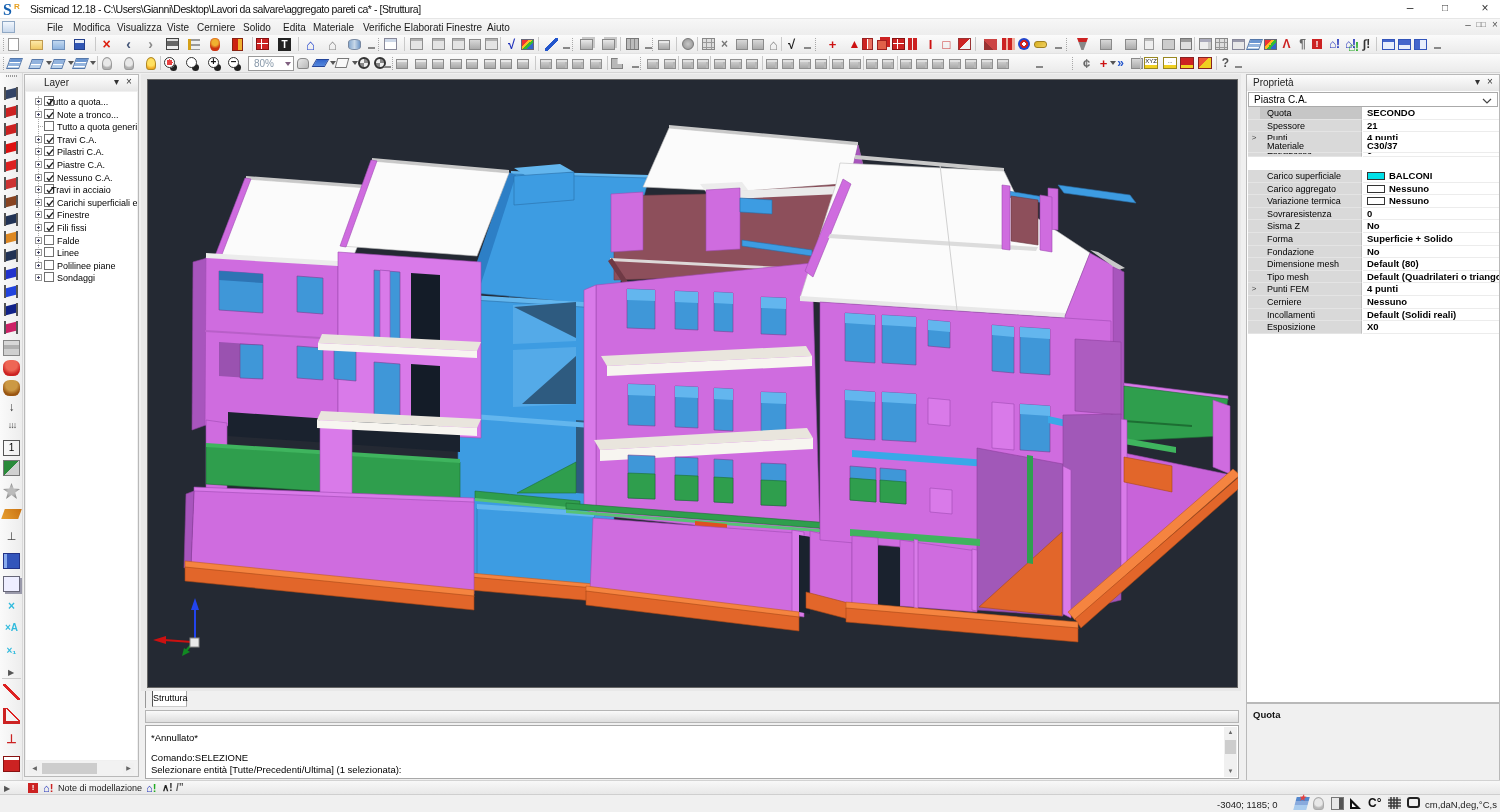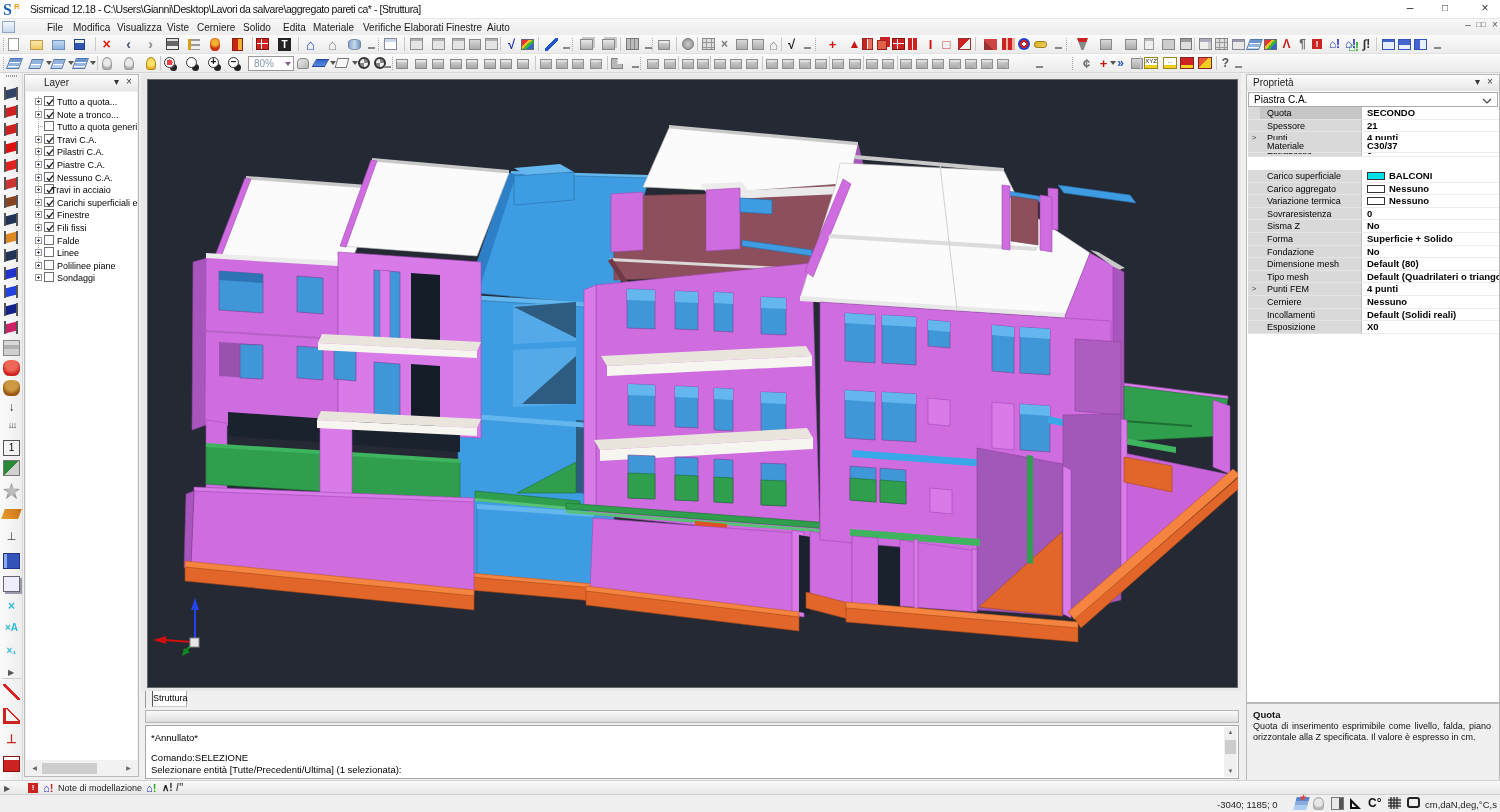--- a/index.html
+++ b/index.html
@@ -366,21 +366,21 @@
 <div class="abs" style="left:12px;top:4px;width:1px;height:172px;border-left:1px dotted #aaa"></div>
 <span class="pm" style="left:9px;top:6px">
         <i></i>
         <b></b>
       </span>
 <span class="cb" style="left:18px;top:4px">
         <svg width="10" height="10" style="position:absolute;left:0;top:0">
           <path d="M2 5 L4 7.5 L8 2.5" stroke="#222" stroke-width="1.3" fill="none"></path>
         </svg>
       </span>
-<span class="ti" style="left:31px;top:5px">Tutto a quota...</span>
+<span class="ti" style="left:22px;top:5px">Tutto a quota...</span>
 <span class="pm" style="left:9px;top:18.6px">
         <i></i>
         <b></b>
       </span>
 <span class="cb" style="left:18px;top:16.6px">
         <svg width="10" height="10" style="position:absolute;left:0;top:0">
           <path d="M2 5 L4 7.5 L8 2.5" stroke="#222" stroke-width="1.3" fill="none"></path>
         </svg>
       </span>
 <span class="ti" style="left:31px;top:17.6px">Note a tronco...</span>
@@ -798,21 +798,20 @@
       <span class="plab" style="">Incollamenti</span>
       <span class="pval">Default (Solidi reali)</span>
     </div>
 <div class="prow" style="top:246.19999999999993px">
       <span class="pind"></span>
       <span class="plab" style="">Esposizione</span>
       <span class="pval">X0</span>
     </div>
 <div id="rdesc">
       <div style="position:absolute;left:6px;top:5px;font-weight:bold;font-size:9.5px">Quota</div>
-      <div style="position:absolute;left:6px;top:17px;width:238px;line-height:11px;text-align:justify">Quota di inserimento esprimibile come livello, falda, piano orizzontale alla Z specificata. Il valore è espresso in cm.</div>
     </div>
 </div>
 <div class="abs" id="notebar">
     <span class="abs" style="left:4px;top:3px;color:#555;font-size:8px">▶</span>
     <span class="abs" style="left:28px;top:2px;width:10px;height:10px;background:#cc2222;color:#fff;font-size:8px;font-weight:bold;text-align:center;line-height:10px">!</span>
     <span class="abs" style="left:43px;top:1px;color:#2233bb;font-weight:bold;font-size:11px">⌂<i style="color:#cc2222;font-style:normal">!</i></span>
     <span class="abs" style="left:58px;top:2px;font-size:9px;color:#222">Note di modellazione</span>
     <span class="abs" style="left:146px;top:1px;color:#2233bb;font-weight:bold;font-size:11px">⌂<i style="color:#22aa22;font-style:normal">!</i></span>
     <span class="abs" style="left:162px;top:1px;color:#222;font-weight:bold;font-size:10px">∧!</span>
     <span class="abs" style="left:176px;top:1px;color:#555;font-weight:bold;font-size:10px">/”</span>

